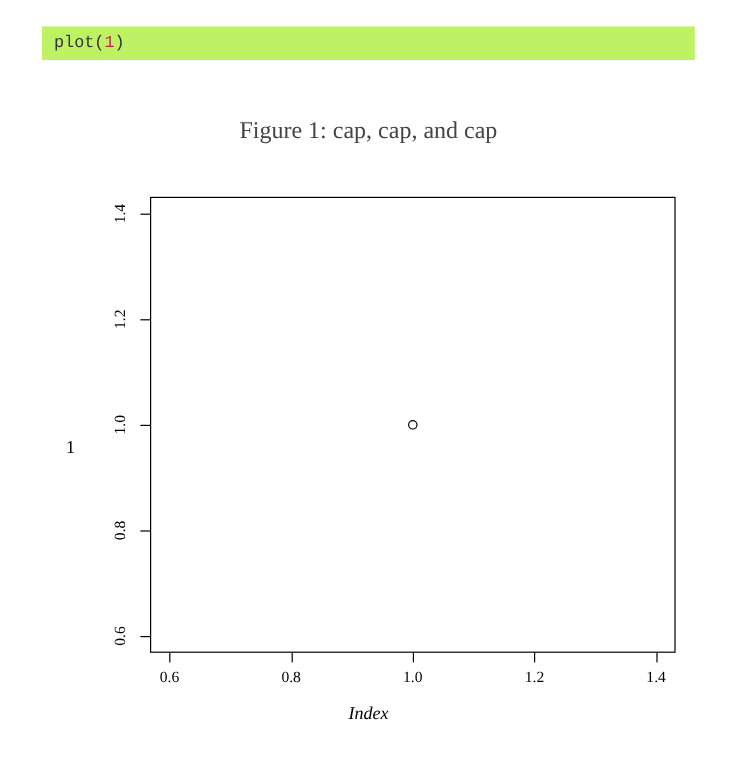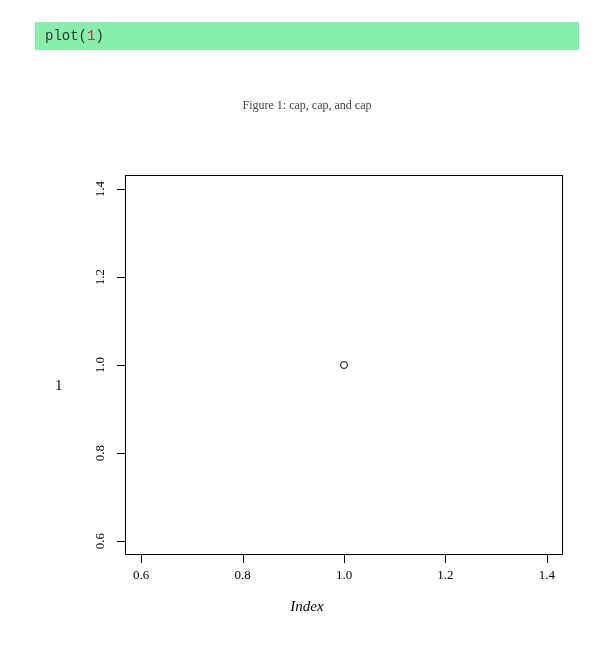--- a/index.html
+++ b/index.html
@@ -8,41 +8,41 @@
       box-sizing: border-box;
     }
     body {
       font-family: Georgia, 'Times New Roman', serif;
       background: #ffffff;
       width: 614px;
       height: 645px;
       position: relative;
     }
     .code-block {
-      background: #86efac;
+      background: #bef264;
       padding: 6px 10px;
       margin: 22px 35px 0 35px;
       font-family: 'Courier New', monospace;
       font-size: 14px;
     }
     .code-fn {
       color: #333;
     }
     .code-paren {
       color: #333;
     }
     .code-num {
       color: #c7254e;
     }
     .figure-caption {
       text-align: center;
-      font-size: 12px;
+      font-size: 20px;
       color: #444;
       margin-top: 48px;
-      margin-bottom: 32px;
+      margin-bottom: 13px;
     }
     .chart-container {
       position: relative;
       width: 540px;
       height: 480px;
       margin: 0 auto;
     }
     .y-axis-label {
       position: absolute;
       left: 18px;

